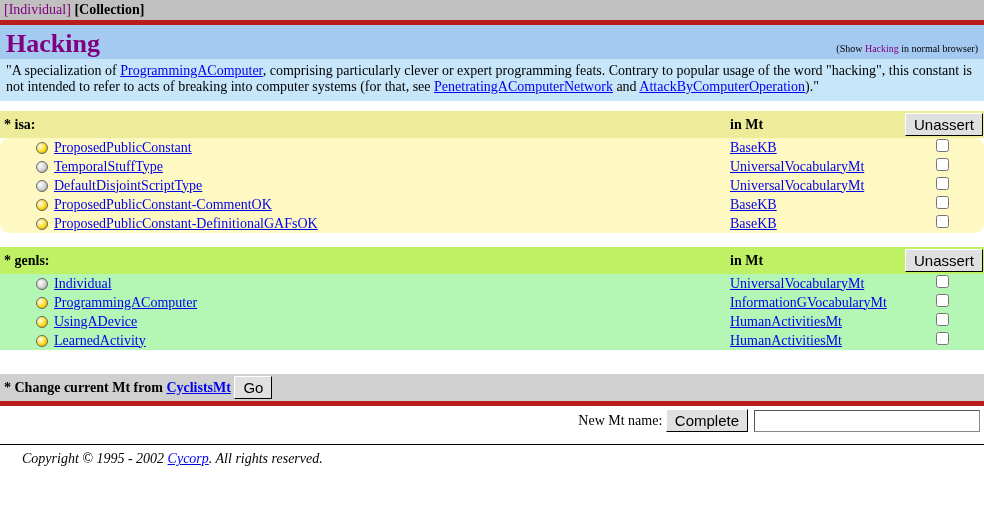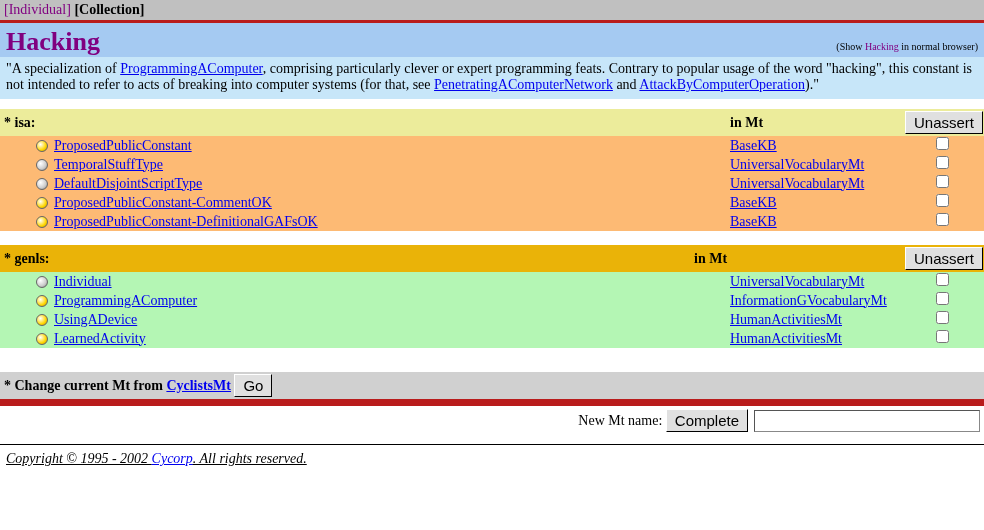--- a/index.html
+++ b/index.html
@@ -8,21 +8,21 @@
     font-family: "Times New Roman", Times, serif;
     font-size: 14px;
     background: #fff;
     color: #000;
     width: 984px;
   }
   a { color: #0000ee; text-decoration: underline; }
   .topbar {
     background: #c0c0c0;
     padding: 2px 4px;
-    border-bottom: 3px solid #b91c1c;
+    border-bottom: 5px solid #b91c1c;
   }
   .topbar .individual { color: #800080; font-weight: normal; }
   .topbar .collection { color: #000; font-weight: bold; }
   .header {
     background: #a5caf2;
     padding: 4px 6px 0 6px;
   }
   .header-row {
     display: flex;
     justify-content: space-between;
@@ -54,22 +54,22 @@
     background: #e0e0e0;
     border: 1px solid #000;
     border-top-color: #fff;
     border-left-color: #fff;
     padding: 2px 8px;
     font-family: Arial, Helvetica, sans-serif;
     font-size: 15px;
     cursor: pointer;
   }
   .isa-header { background: #ecec9b; }
-  .isa-body { background: #fdba74; }
-  .genls-header { background: #eab308; gap: 36px; }
+  .isa-body { background: #fef9c3; border-radius: 9px; }
+  .genls-header { background: #bef264; }
   .genls-body { background: #b4f6b4; }
   .row {
     display: flex;
     align-items: center;
     padding: 1px 4px 1px 36px;
   }
   .row .bullet {
     width: 10px; height: 10px; border-radius: 50%;
     border: 1px solid #666;
     margin-right: 6px;
@@ -78,41 +78,41 @@
   .bullet.yellow { background: radial-gradient(circle at 35% 35%, #fff, #ffd700 60%, #b8860b); }
   .bullet.gray { background: radial-gradient(circle at 35% 35%, #fff, #ccc 60%, #777); }
   .row .label { flex: 1; }
   .row .mt { width: 175px; }
   .row .chk { width: 75px; text-align: center; }
   .row .chk input { margin: 0; }
   .change-mt {
     background: #d0d0d0;
     padding: 2px 4px;
     margin-top: 24px;
-    border-bottom: 7px solid #b91c1c;
+    border-bottom: 5px solid #b91c1c;
     display: flex;
     align-items: center;
   }
   .change-mt .star { font-weight: bold; }
   .newmt-row {
     display: flex;
     align-items: center;
     padding: 3px 4px 6px 34px;
     justify-content: flex-end;
   }
   .newmt-row input[type=text] {
     width: 220px;
     border: 1px solid #888;
     border-top-color: #555;
     border-left-color: #555;
     height: 18px;
     margin-left: 6px;
   }
   hr { border: none; border-top: 1px solid #000; margin: 6px 0 4px 0; }
-  .footer { padding: 2px 6px 8px 6px; font-style: italic; text-decoration: underline; }
+  .footer { padding: 2px 6px 8px 22px; font-style: italic; }
   .footer a { font-style: italic; }
 </style>
 </head>
 <body>
 
 <div class="topbar">
   <span class="individual">[Individual]</span>
   <span class="collection">[Collection]</span>
 </div>
 

